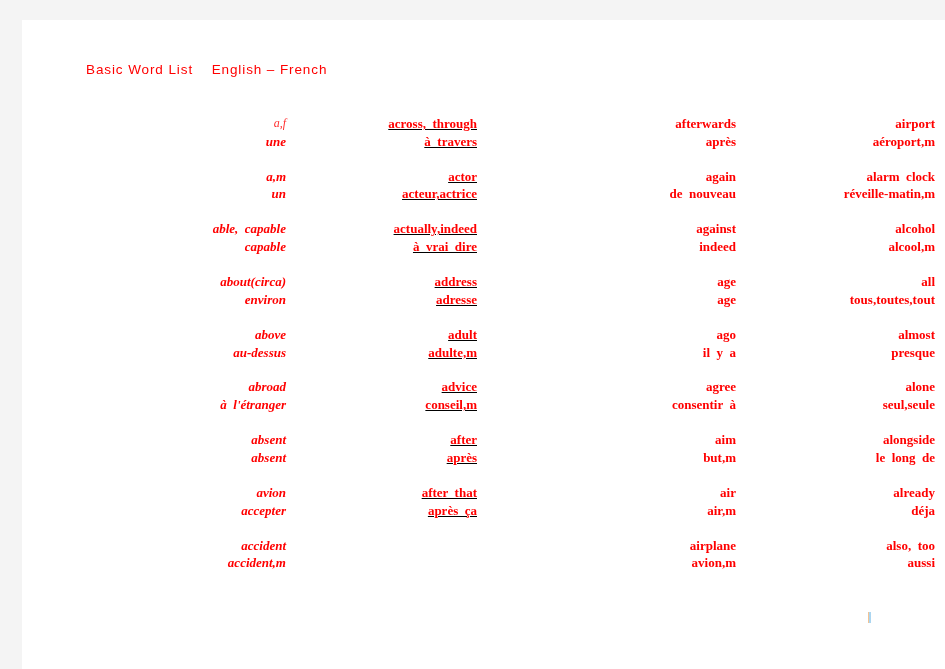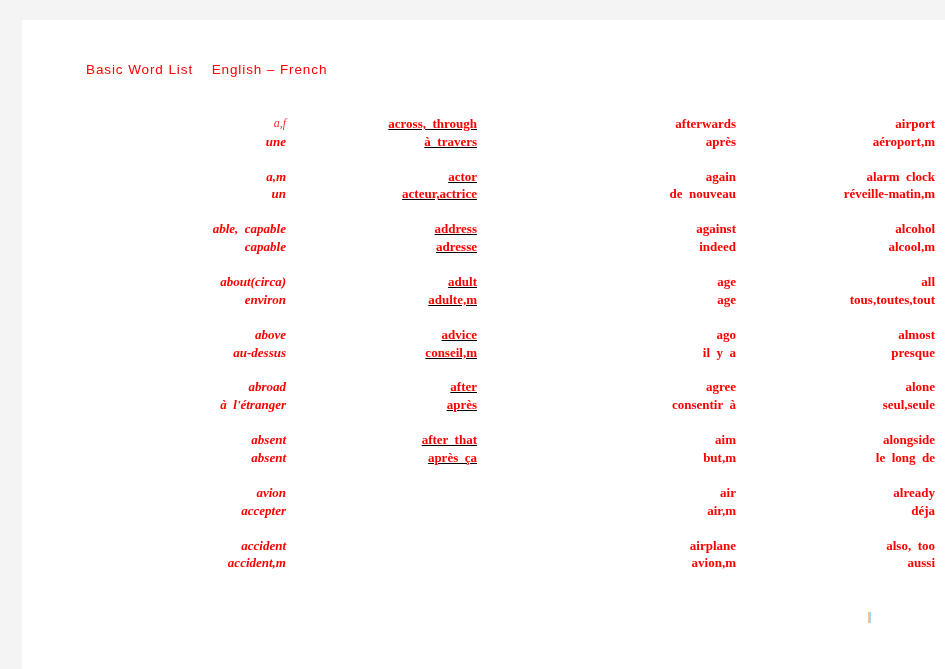--- a/index.html
+++ b/index.html
@@ -127,20 +127,24 @@
       <div class="word-col col-1">
         <div class="word-entry">
           <span class="term-en">across,  through</span>
           <span class="term-fr">à  travers</span>
         </div>
         <div class="word-entry">
           <span class="term-en">actor</span>
           <span class="term-fr">acteur,actrice</span>
         </div>
         <div class="word-entry">
+          <span class="term-en">actually,indeed</span>
+          <span class="term-fr">à  vrai  dire</span>
+        </div>
+        <div class="word-entry">
           <span class="term-en">address</span>
           <span class="term-fr">adresse</span>
         </div>
         <div class="word-entry">
           <span class="term-en">adult</span>
           <span class="term-fr">adulte,m</span>
         </div>
         <div class="word-entry">
           <span class="term-en">advice</span>
           <span class="term-fr">conseil,m</span>

